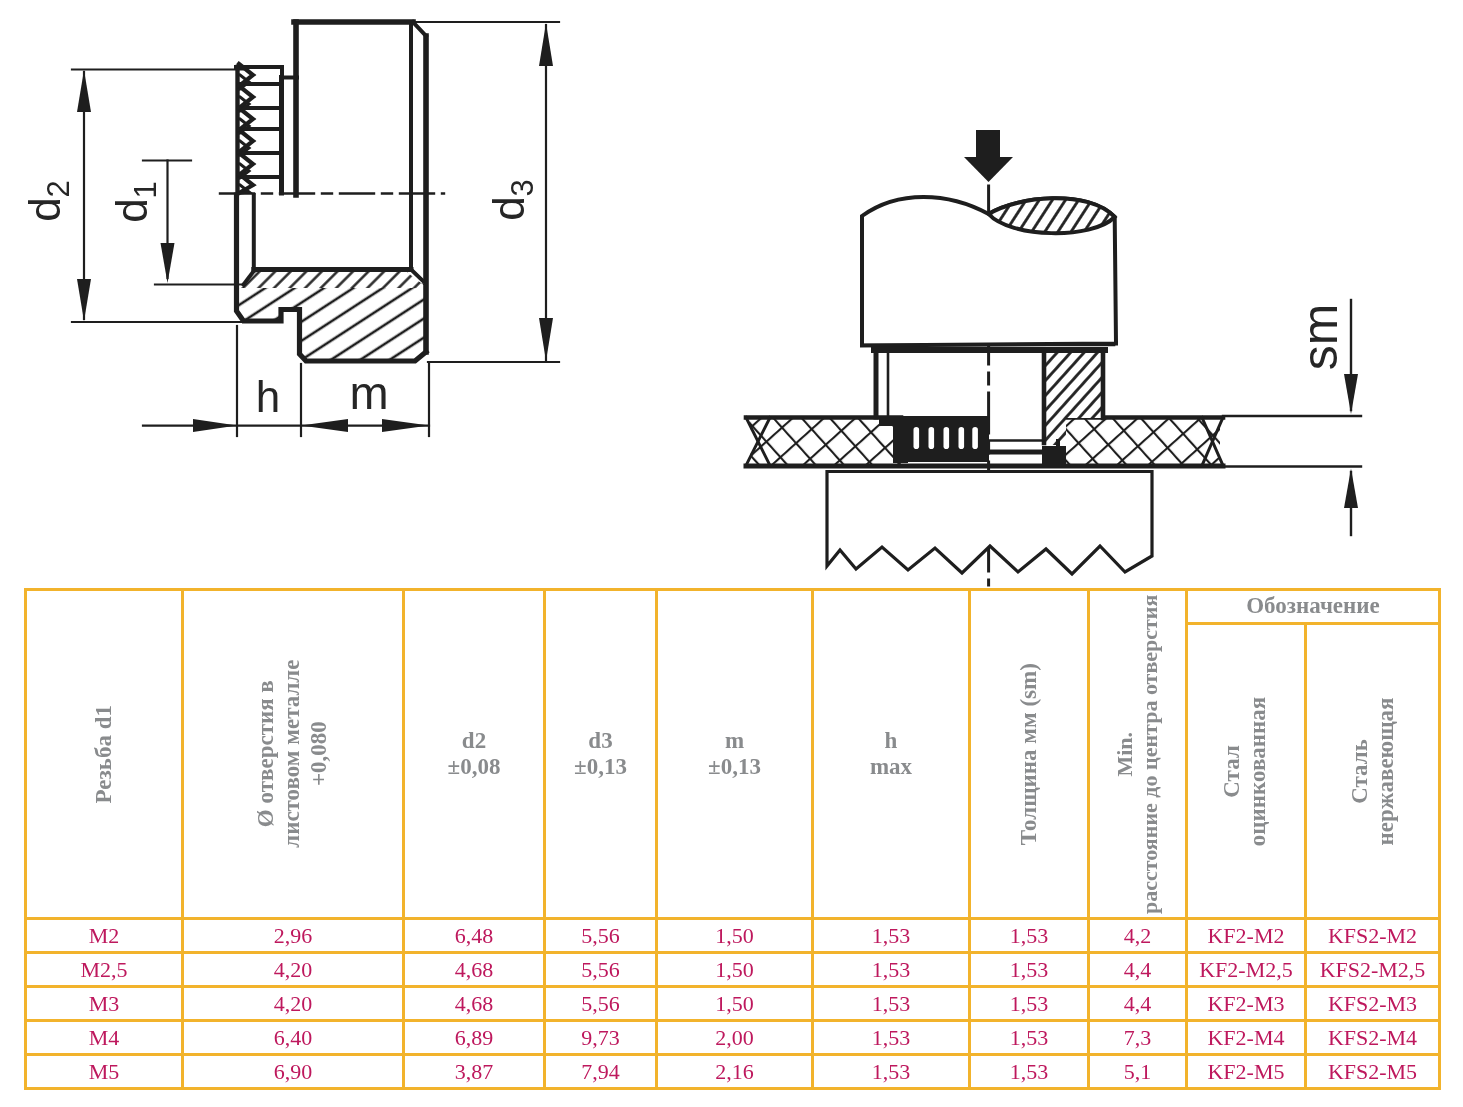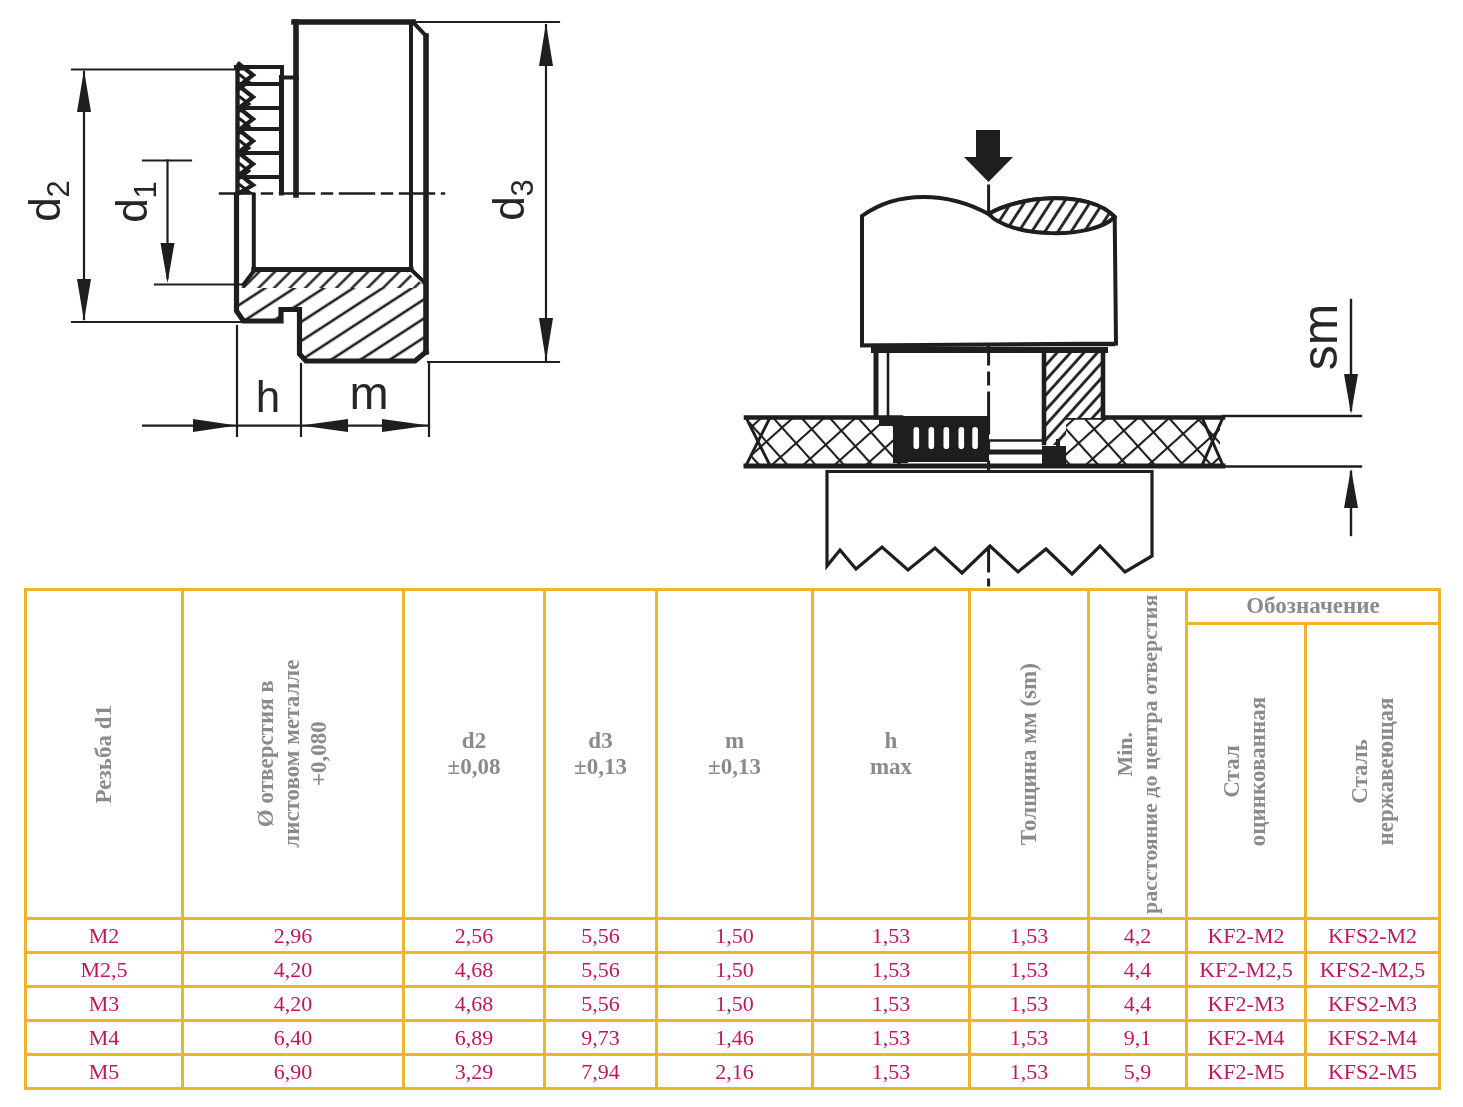--- a/index.html
+++ b/index.html
@@ -299,21 +299,21 @@
   <td>
             <div class="vt hd" style="height:278px">
               <div>Сталь<br>нержавеющая</div>
             </div>
           </td>
 </tr>
 
 <tr class="dt" style="height:34px">
           <td>M2</td>
           <td>2,96</td>
-          <td>2,56</td>
+          <td>6,48</td>
           <td>5,56</td>
           <td>1,50</td>
           <td>1,53</td>
           <td>1,53</td>
           <td>4,2</td>
           <td>KF2-M2</td>
           <td>KFS2-M2</td>
         </tr>
 
 <tr class="dt" style="height:34px">
@@ -340,35 +340,35 @@
           <td>4,4</td>
           <td>KF2-M3</td>
           <td>KFS2-M3</td>
         </tr>
 
 <tr class="dt" style="height:34px">
           <td>M4</td>
           <td>6,40</td>
           <td>6,89</td>
           <td>9,73</td>
-          <td>1,46</td>
-          <td>1,53</td>
-          <td>1,53</td>
-          <td>9,1</td>
+          <td>2,00</td>
+          <td>1,53</td>
+          <td>1,53</td>
+          <td>7,3</td>
           <td>KF2-M4</td>
           <td>KFS2-M4</td>
         </tr>
 
 <tr class="dt" style="height:34px">
           <td>M5</td>
           <td>6,90</td>
-          <td>3,29</td>
+          <td>3,87</td>
           <td>7,94</td>
           <td>2,16</td>
           <td>1,53</td>
           <td>1,53</td>
-          <td>5,9</td>
+          <td>5,1</td>
           <td>KF2-M5</td>
           <td>KFS2-M5</td>
         </tr>
 </tbody>
 </table>
 </div>
 
 </body></html>

